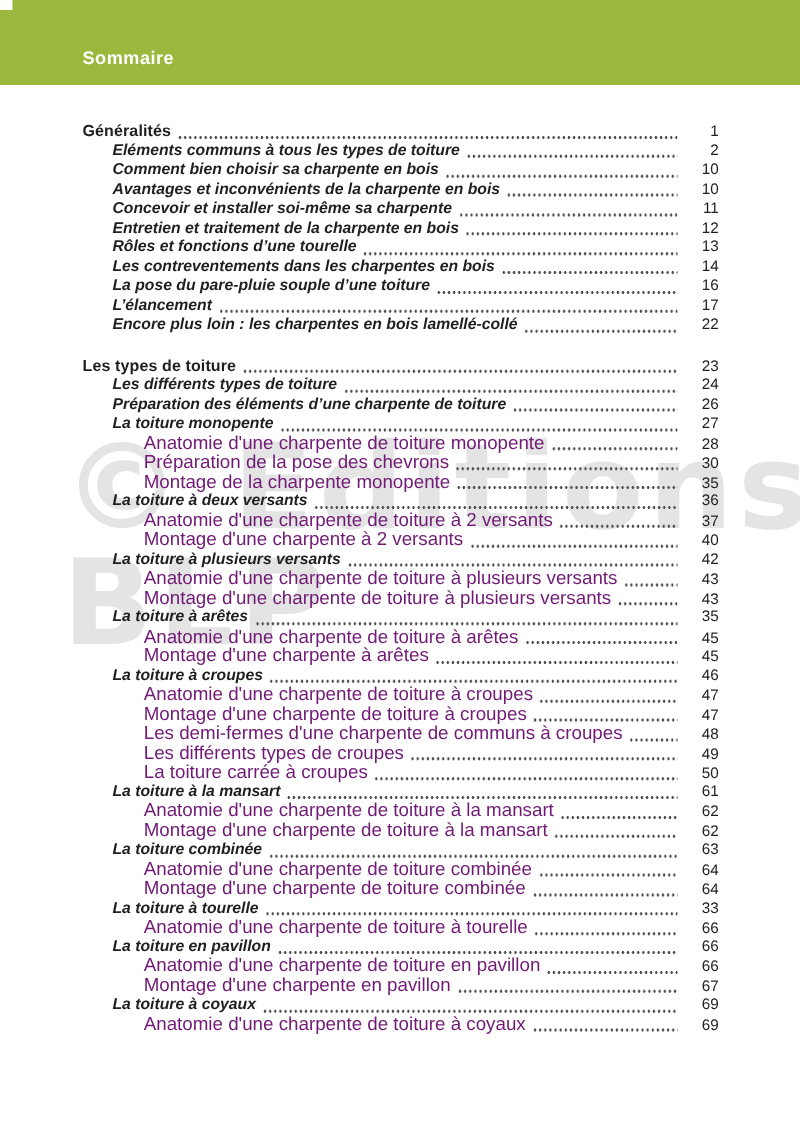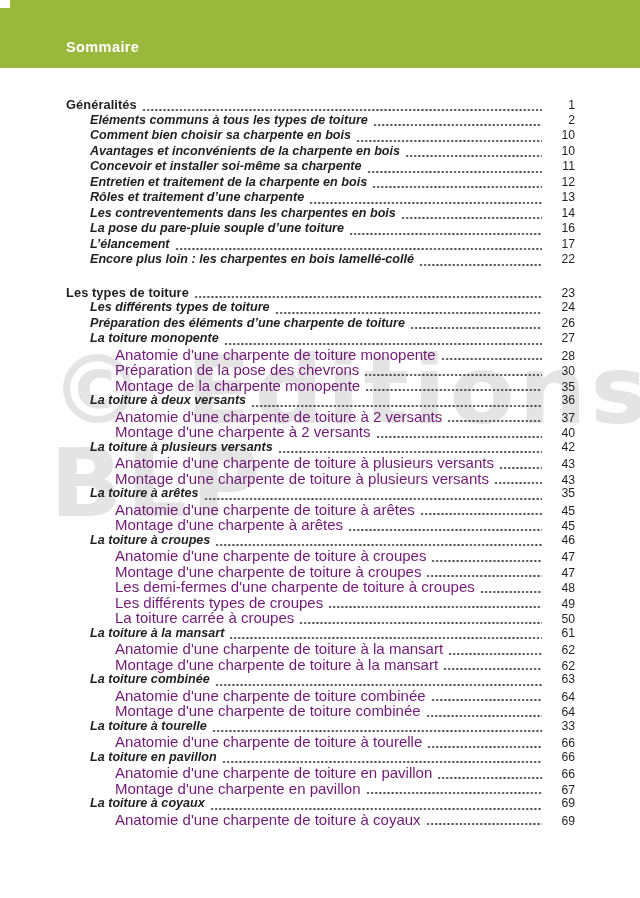--- a/index.html
+++ b/index.html
@@ -107,21 +107,21 @@
     <span class="label">Concevoir et installer soi-même sa charpente</span>
     <span class="leader"></span>
     <span class="page-num">11</span>
   </div>
       <div class="toc-row level-2">
     <span class="label">Entretien et traitement de la charpente en bois</span>
     <span class="leader"></span>
     <span class="page-num">12</span>
   </div>
       <div class="toc-row level-2">
-    <span class="label">Rôles et traitement d’une charpente</span>
+    <span class="label">Rôles et fonctions d’une tourelle</span>
     <span class="leader"></span>
     <span class="page-num">13</span>
   </div>
       <div class="toc-row level-2">
     <span class="label">Les contreventements dans les charpentes en bois</span>
     <span class="leader"></span>
     <span class="page-num">14</span>
   </div>
       <div class="toc-row level-2">
     <span class="label">La pose du pare-pluie souple d’une toiture</span>
@@ -229,21 +229,21 @@
     <span class="label">Anatomie d'une charpente de toiture à croupes</span>
     <span class="leader"></span>
     <span class="page-num">47</span>
   </div>
       <div class="toc-row level-3">
     <span class="label">Montage d'une charpente de toiture à croupes</span>
     <span class="leader"></span>
     <span class="page-num">47</span>
   </div>
       <div class="toc-row level-3">
-    <span class="label">Les demi-fermes d'une charpente de toiture à croupes</span>
+    <span class="label">Les demi-fermes d'une charpente de communs à croupes</span>
     <span class="leader"></span>
     <span class="page-num">48</span>
   </div>
       <div class="toc-row level-3">
     <span class="label">Les différents types de croupes</span>
     <span class="leader"></span>
     <span class="page-num">49</span>
   </div>
       <div class="toc-row level-3">
     <span class="label">La toiture carrée à croupes</span>

